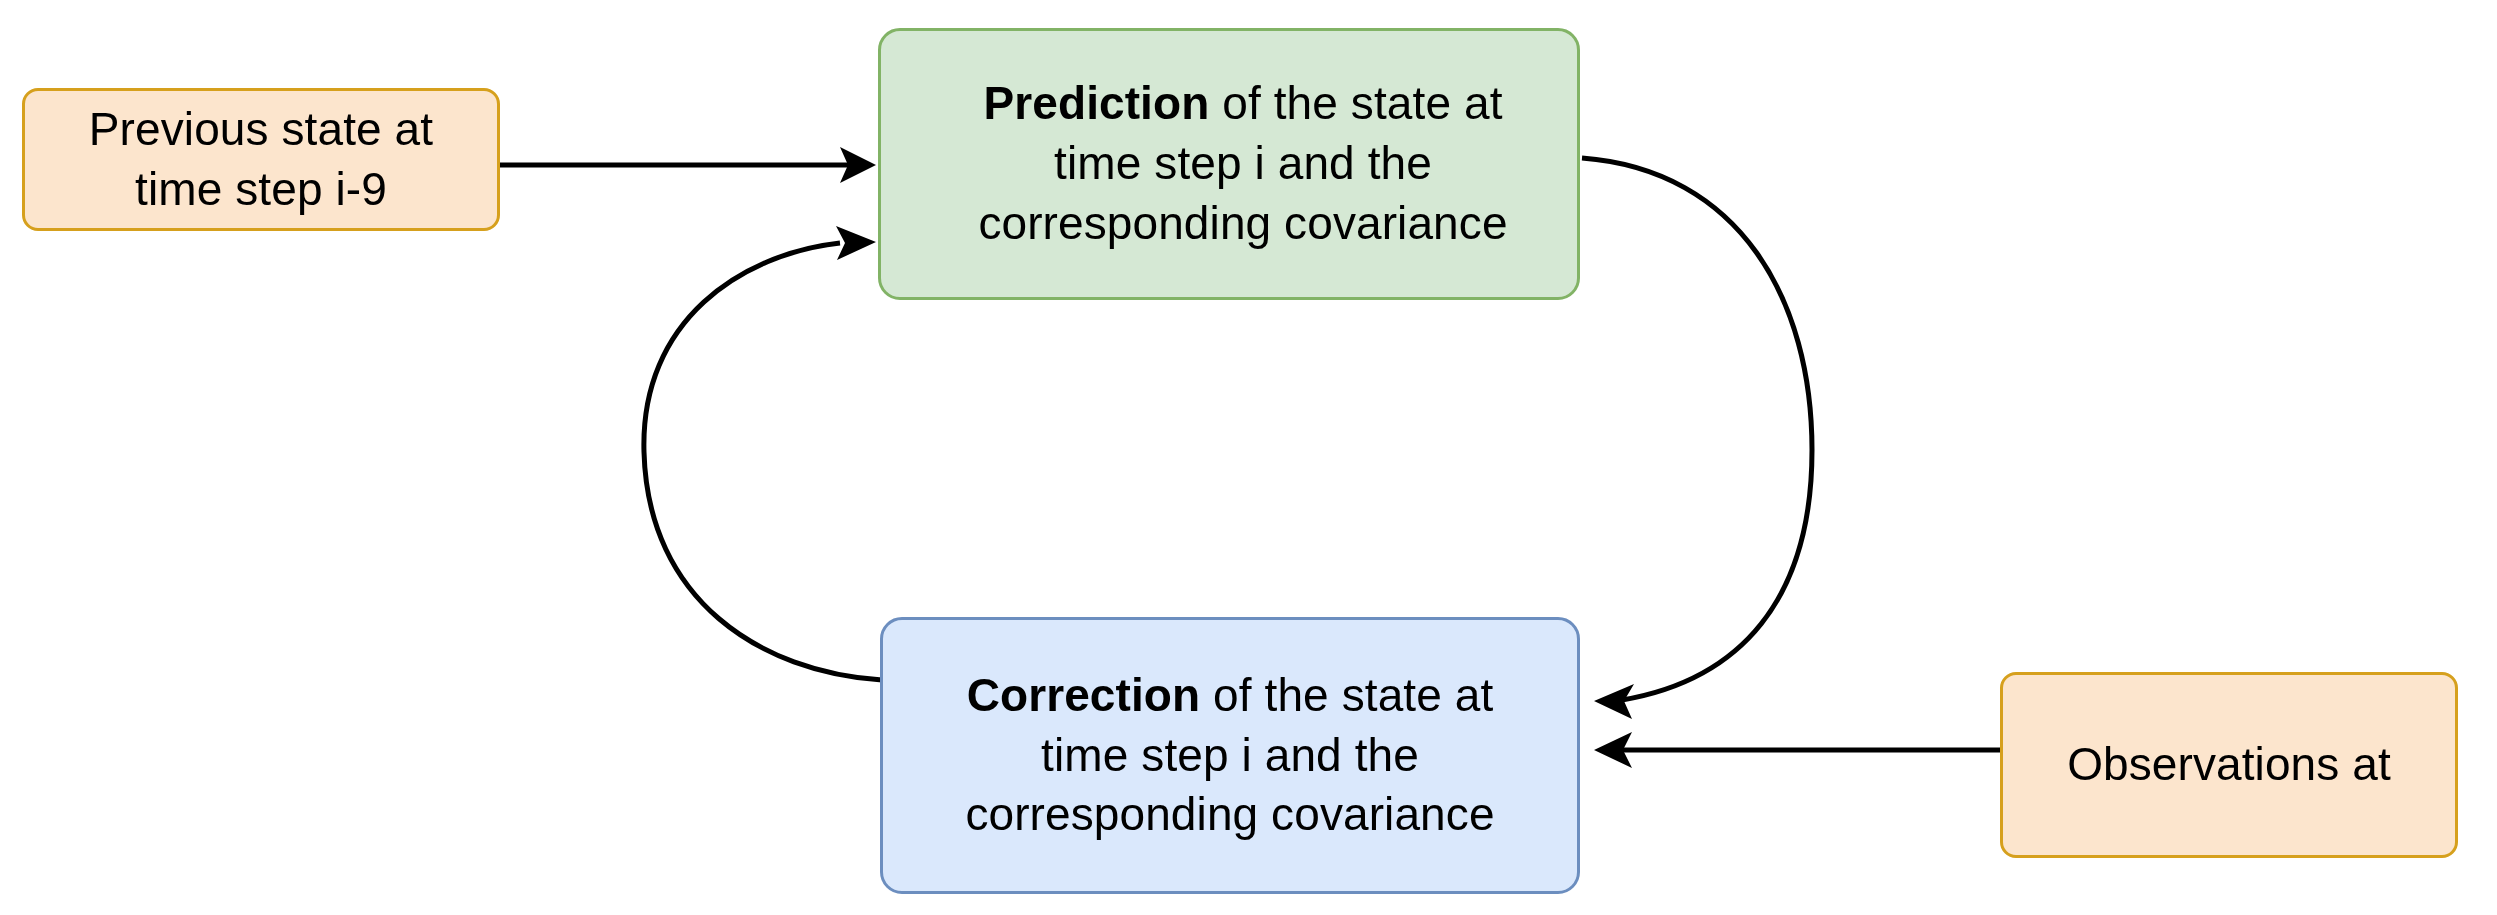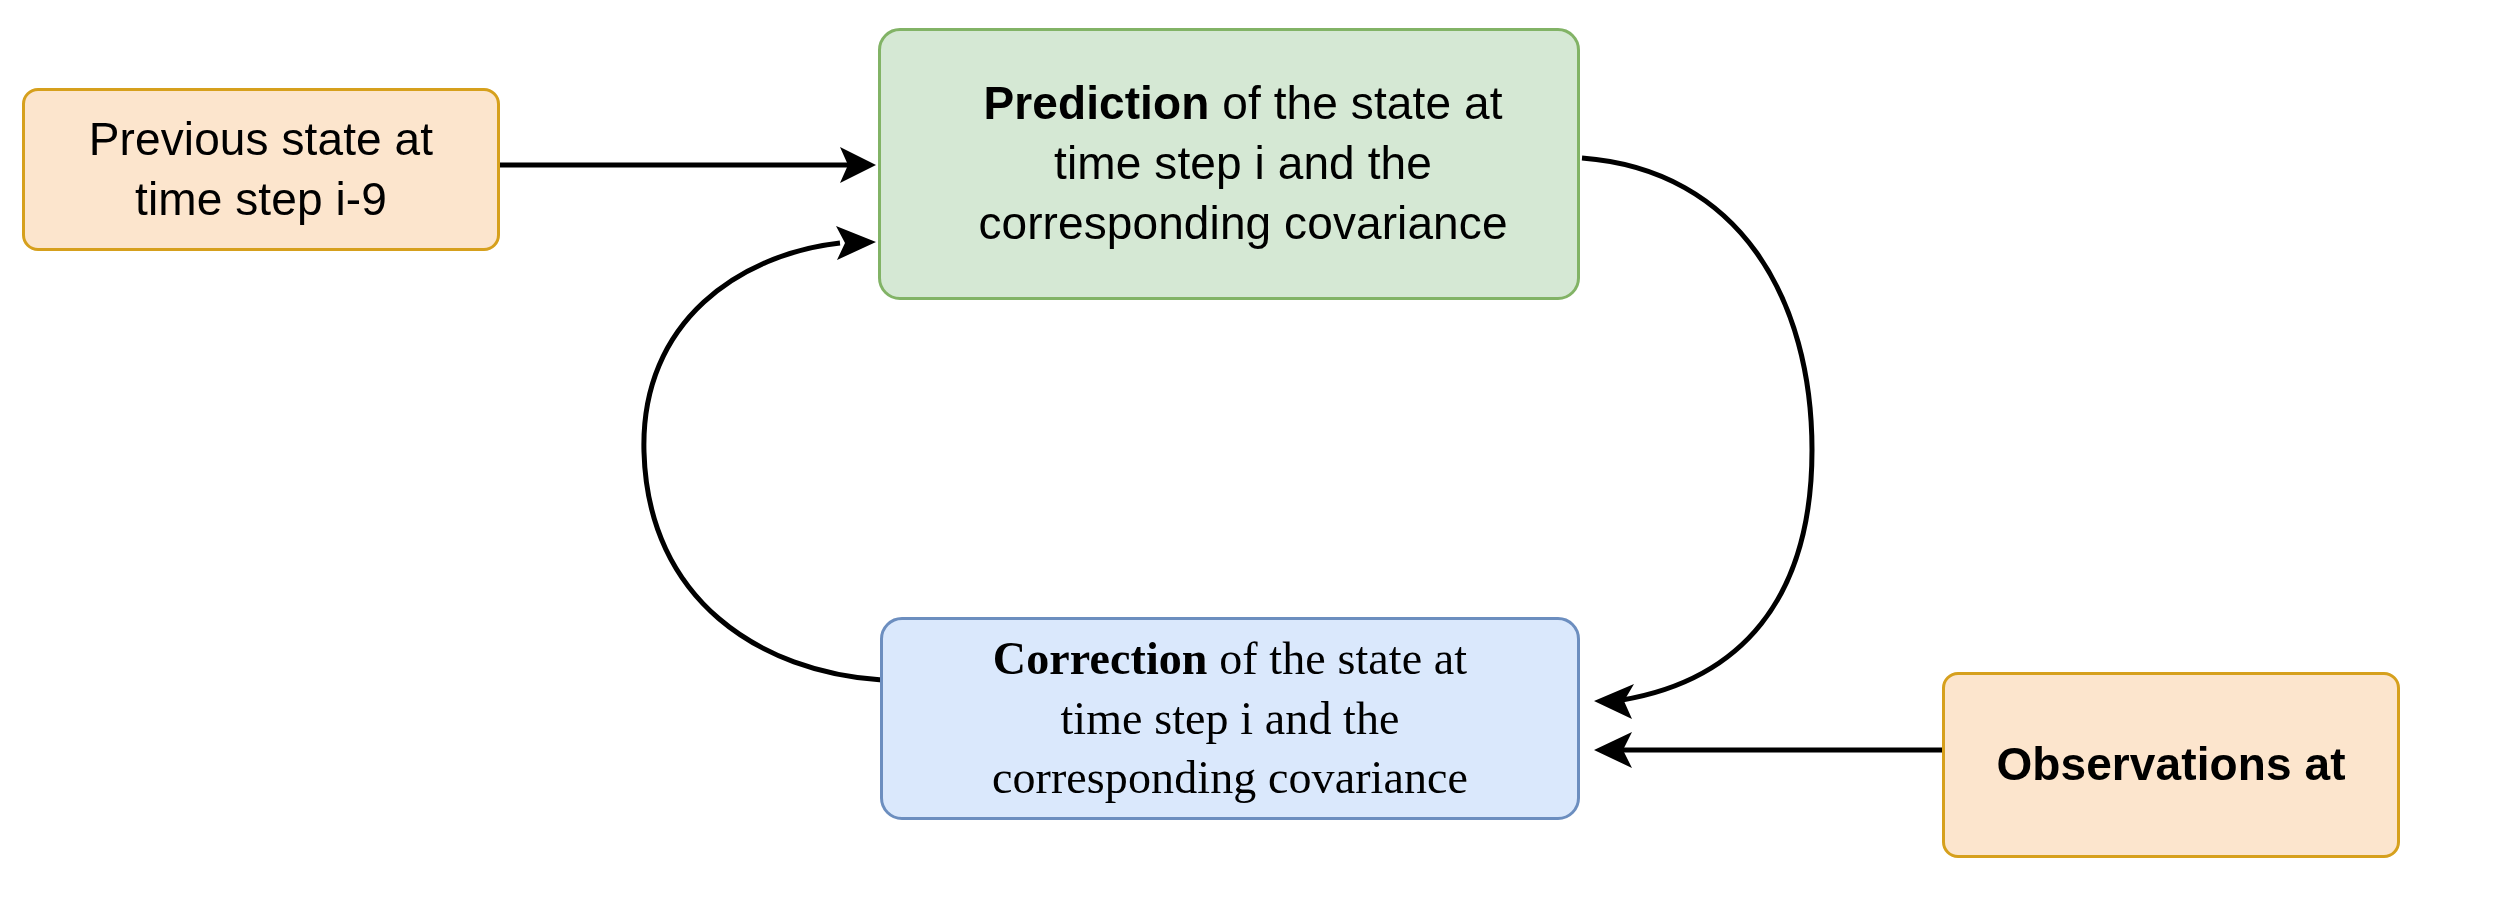--- a/index.html
+++ b/index.html
@@ -25,58 +25,56 @@
     color: #000000;
     line-height: 1.30;
     letter-spacing: 0.1px;
   }
   .node .txt { display: block; width: 100%; }
   .node b { font-weight: bold; }
 
   
   #node-previous-state {
     left: 22px;  top: 88px;
-    width: 478px; height: 163px;
+    width: 478px; height: 143px;
     background: #fce5cd;
     border: 3px solid #d6a01d;
     border-radius: 16px;
     font-size: 46px;
   }
 
   
   #node-prediction {
     left: 878px; top: 28px;
     width: 702px; height: 272px;
     background: #d5e8d4;
     border: 3px solid #82b366;
     border-radius: 22px;
     font-size: 46px;
     padding-left: 28px;
   }
 
   
   #node-correction {
     left: 880px; top: 617px;
-    width: 700px; height: 203px;
+    width: 700px; height: 277px;
     background: #dae8fc;
     border: 3px solid #6c8ebf;
     border-radius: 22px;
     font-size: 46px;
-    font-family: Liberation Serif, serif;
   }
 
   
   #node-observations {
-    left: 1942px; top: 672px;
+    left: 2000px; top: 672px;
     width: 458px; height: 186px;
     background: #fce5cd;
     border: 3px solid #d6a01d;
     border-radius: 16px;
     font-size: 46px;
-    font-weight: bold;
   }
 
   #edges {
     position: absolute;
     left: 0; top: 0;
     width: 2497px; height: 915px;
     pointer-events: none;
   }
   .edge-path {
     fill: none;

